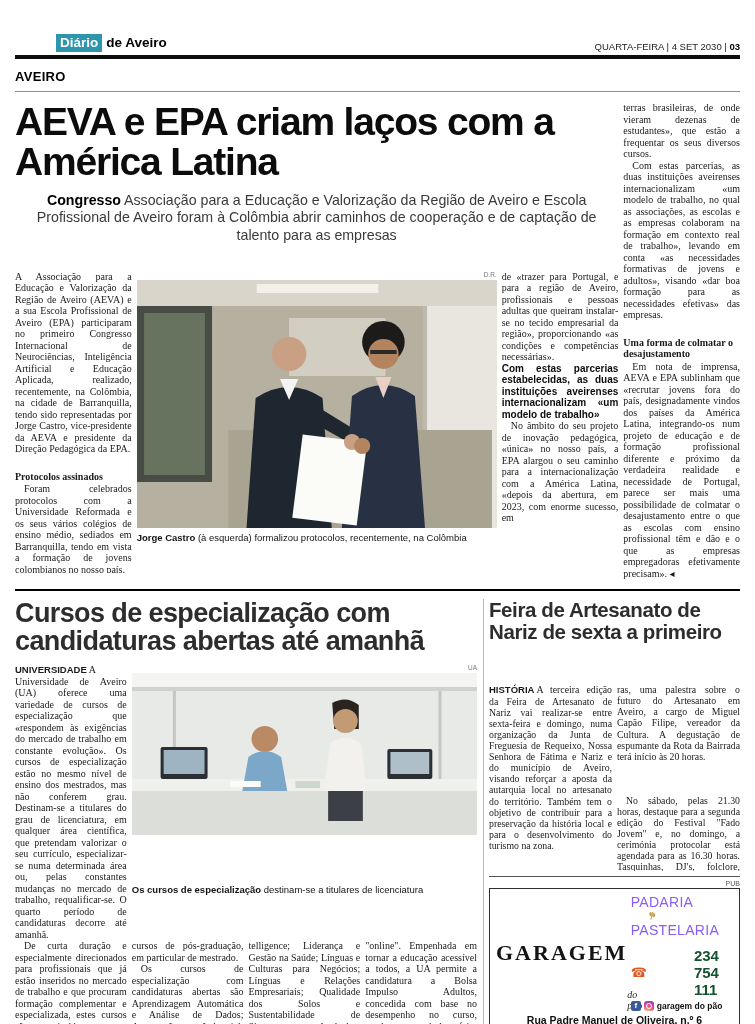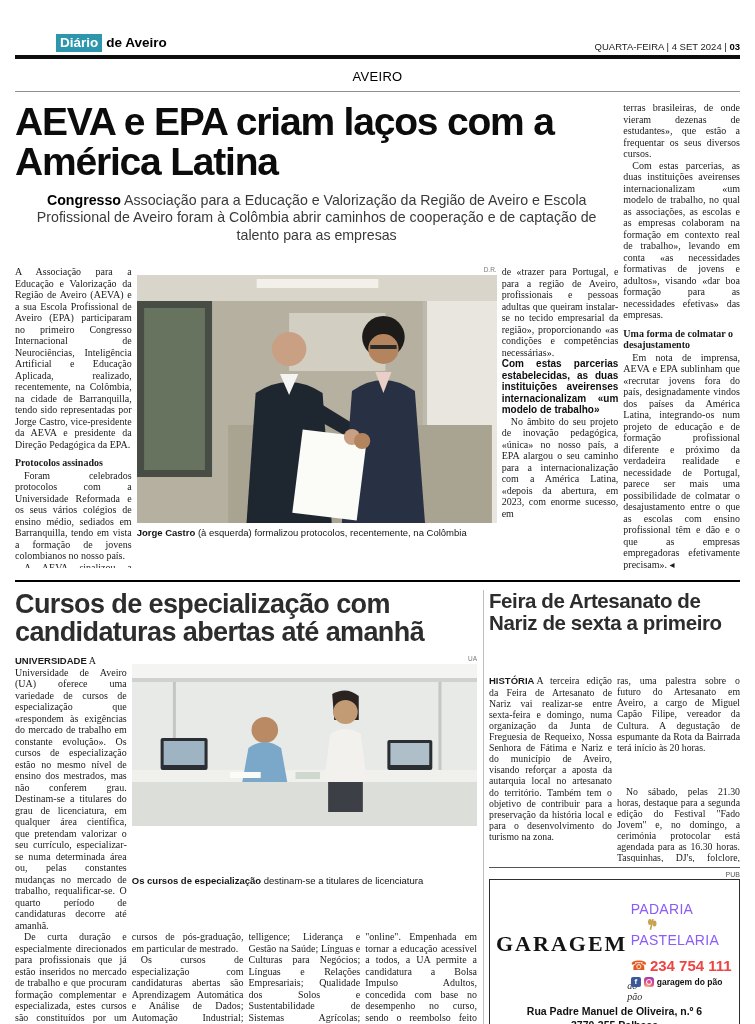--- a/index.html
+++ b/index.html
@@ -7,40 +7,40 @@
         background:#fff;font-family:"Liberation Serif",serif;color:#1a1a1a;overflow:hidden;}
 
   
   .masthead{display:flex;justify-content:space-between;align-items:flex-end;}
   .logo{display:flex;align-items:baseline;gap:4px;font-family:"Liberation Sans",sans-serif;padding-left:41px;}
   .logo-box{background:#2d96ac;color:#fff;font-weight:bold;font-size:13.5px;padding:1px 4px 2px;}
   .logo-rest{font-weight:bold;font-size:13.5px;color:#000;}
   .dateline{font-family:"Liberation Sans",sans-serif;font-size:9.5px;color:#222;}
   .dateline .pg{font-weight:bold;color:#000;}
   .head-bar{height:4px;background:#0d0d0d;margin-top:3px;}
-  .section-row{text-align:center;padding:10px 0 7px;font-family:"Liberation Sans",sans-serif;
-               font-weight:normal;font-size:13px;letter-spacing:.3px;color:#000;}
+  .section-row{text-align:left;padding:10px 0 7px;font-family:"Liberation Sans",sans-serif;
+               font-weight:bold;font-size:13px;letter-spacing:.3px;color:#000;}
   .thin-rule{height:1px;background:#8f8f8f;}
 
   
   .a1{display:grid;grid-template-columns:repeat(6,1fr);column-gap:5px;row-gap:6px;margin-top:10px;}
   .a1-head{grid-column:1/6;grid-row:1;}
   h1{font-family:"Liberation Sans",sans-serif;font-weight:bold;font-size:39px;line-height:1.02;
      letter-spacing:-1.2px;color:#0c0c0c;margin:0;}
   .deck{margin-top:10px;font-family:"Liberation Sans",sans-serif;font-size:14.2px;line-height:1.25;color:#3a3a3a;text-align:center;}
   .deck .kicker{font-weight:bold;color:#000;margin-right:3px;}
   .a1-col1{grid-column:1;grid-row:2;height:302px;overflow:hidden;}
   .a1-photo{grid-column:2/5;grid-row:2;}
   .a1-col4{grid-column:5;grid-row:2;height:302px;overflow:hidden;}
   .a1-col5{grid-column:6;grid-row:1/3;overflow:hidden;}
 
   
   .body-text p{margin:0;font-size:10px;line-height:1.15;text-align:justify;}
   .body-text p+p{text-indent:9px;}
-  .body-sub{font-weight:bold;margin:7px 0 1px !important;text-indent:0 !important;text-align:left !important;}
+  .body-sub{font-weight:bold;margin:16px 0 1px !important;text-indent:0 !important;text-align:left !important;}
   .inline-kicker{font-family:"Liberation Sans",sans-serif;font-weight:bold;font-size:9.5px;margin-right:2px;}
   .pullquote{font-family:"Liberation Sans",sans-serif;font-weight:bold;font-size:12.5px;line-height:1.28;
              color:#0d0d0d;margin:11px 0;text-align:left;text-indent:0 !important;}
 
   .photo-credit{font-family:"Liberation Sans",sans-serif;font-size:6.5px;color:#777;text-align:right;height:9px;}
   .photo-frame{display:block;width:100%;}
   .caption{font-family:"Liberation Sans",sans-serif;font-size:9.5px;color:#141414;margin:4px 0 0;}
   .caption .b{font-weight:bold;}
 
   .big-rule{height:2px;background:#000;margin:10px 0 8px;}
@@ -75,42 +75,42 @@
   .ad-left{width:56%;display:flex;flex-direction:row;align-items:center;}
   .brand{font-family:"Liberation Serif",serif;font-weight:bold;font-size:22px;letter-spacing:2px;
          color:#141414;line-height:1;margin-top:1px;}
   .brand-sub{font-family:"Liberation Serif",serif;font-style:italic;font-size:10px;color:#2c2c2c;
              align-self:flex-end;margin-right:18px;}
   .ad-right{width:44%;display:flex;flex-direction:column;align-items:flex-start;justify-content:center;
             gap:2px;padding-left:2px;}
   .ad-line{font-weight:normal;font-size:14px;color:#8b5cf6;letter-spacing:.3px;}
   .phone-row{display:flex;align-items:center;gap:3px;margin-top:7px;}
   .phone-icon{color:#e05a22;font-size:13px;line-height:1;}
-  .phone-num{font-weight:bold;font-size:15px;color:#ef4444;}
+  .phone-num{font-weight:bold;font-size:15px;color:#14532d;margin-left:44px;}
   .social-row{display:flex;align-items:center;gap:3px;margin-top:1px;}
   .fb{width:10px;height:10px;background:#3b5998;color:#fff;border-radius:2px;font-size:8px;font-weight:bold;
       display:flex;align-items:center;justify-content:center;font-family:"Liberation Sans",sans-serif;}
   .ig{width:10px;height:10px;border-radius:3px;display:flex;align-items:center;justify-content:center;
       background:radial-gradient(circle at 30% 120%, #fdc468 10%, #df4996 55%, #8a3ab9);}
   .ig-ring{width:4px;height:4px;border:1px solid #fff;border-radius:50%;}
   .social-text{font-size:8.5px;font-weight:bold;color:#111;}
   .ad-address{text-align:center;font-weight:bold;font-size:10.5px;line-height:1.3;color:#111;margin-top:3px;}
   .wheat-mini{margin:0 0 0 14px;}
 </style>
 </head>
 <body>
 
 <div class="page">
 
   <div class="masthead">
     <div class="logo">
       <span class="logo-box">Diário</span>
       <span class="logo-rest">de Aveiro</span>
     </div>
-    <div class="dateline"><span>QUARTA-FEIRA | 4 SET 2024 | </span><span class="pg">03</span></div>
+    <div class="dateline"><span>QUARTA-FEIRA | 4 SET 2030 | </span><span class="pg">03</span></div>
   </div>
   <div class="head-bar"></div>
   <div class="section-row">AVEIRO</div>
   <div class="thin-rule"></div>
 
   <div class="a1">
     <div class="a1-head">
       <h1>AEVA e EPA criam laços com a América Latina</h1>
       <p class="deck">
         <span class="kicker">Congresso</span><span>Associação para a Educação e Valorização da Região de Aveiro e Escola Profissional de Aveiro foram à Colômbia abrir caminhos de cooperação e de captação de talento para as empresas</span>

